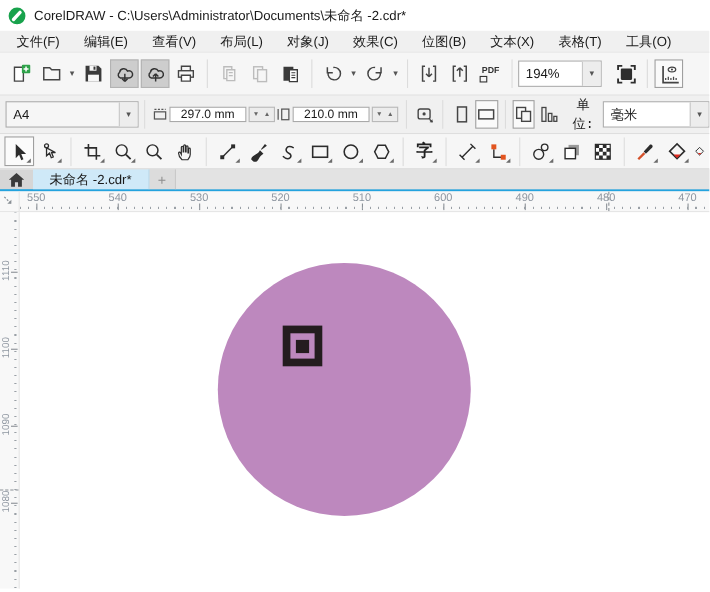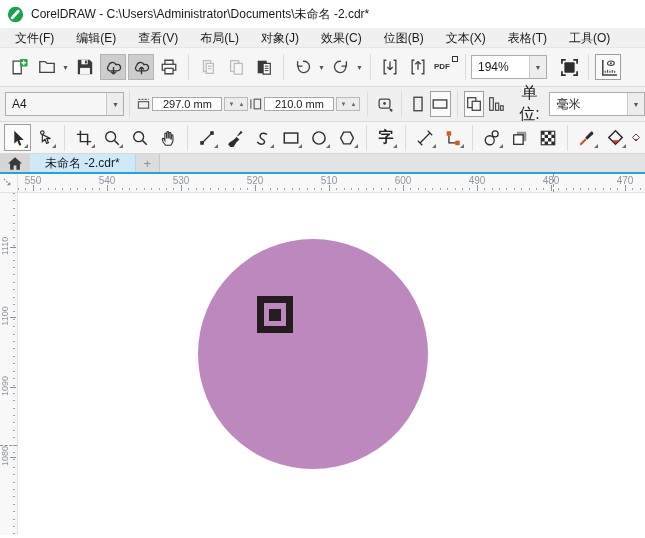--- a/index.html
+++ b/index.html
@@ -19,30 +19,30 @@
   .toolbar { height:39px; background:#f6f6f6; display:flex; align-items:center; padding-left:5px; border-bottom:1px solid #dcdcdc; }
   .tbtn { width:26px; height:26px; display:flex; align-items:center; justify-content:center; margin:0 1px; border:1px solid transparent; position:relative; }
   .tbtn.pressed { background:#cdcdcd; border-color:#b3b3b3; }
   .tbtn.selbtn  { background:#fafafa; border-color:#9f9f9f; }
   .dd { width:9px; font-size:7px; color:#555; text-align:center; margin-right:1px; }
   .sep { width:1px; height:26px; background:#dcdcdc; margin:0 5px; flex:none; }
   .combo { height:24px; background:#fff; border:1px solid #adadad; display:flex; align-items:stretch; }
   .combo .val { font-size:12px; padding:0 6px; display:flex; align-items:center; flex:1; white-space:nowrap; }
   .combo .arrow { width:17px; background:#ededed; border-left:1px solid #c8c8c8; color:#555; font-size:7px; display:flex; align-items:center; justify-content:center; }
   .zoomcombo { width:76px; }
-  .pdfbtn { font-size:8px; font-weight:bold; color:#333; flex-direction:row; line-height:8px; }
+  .pdfbtn { font-size:8px; font-weight:bold; color:#333; flex-direction:column; line-height:8px; }
   .pdfbtn .pdfsq { width:7px; height:6px; border:1px solid #333; margin-top:1px; align-self:flex-start; margin-left:2px; }
   
   .propbar { height:35px; background:#f0f0f0; display:flex; align-items:center; padding-left:5px; border-bottom:1px solid #dcdcdc;text-align:center; }
   .pagecombo { width:155px; background:#f6f6f6; }
   .sizeblock { display:flex; flex-direction:row; gap:1px; margin:0 2px; }
   .sizerow { display:flex; align-items:center; height:14px; gap:2px; }
   .field { width:70px; height:14px; border:1px solid #a9a9a9; background:#fff; font-size:11px; line-height:12px; padding:0 3px; white-space:nowrap; }
   .spin { width:24px; height:14px; border:1px solid #b9b9b9; background:#ececec; display:flex; align-items:center; justify-content:center; gap:4px; font-size:6px; color:#666; }
-  .unitlabel { font-size:16px; margin:0 6px 0 8px; }
+  .unitlabel { font-size:12px; margin:0 6px 0 8px;font-family:Liberation Mono, monospace; }
   .unitcombo { width:124px; }
   
   .toolbox { height:32px; background:#f6f6f6; display:flex; align-items:center; padding-left:3px; border-bottom:1px solid #d8d8d8; }
   .tool { width:27px; height:27px; display:flex; align-items:center; justify-content:center; margin:0 0.5px; border:1px solid transparent; position:relative; flex:none; }
   .tool.selected { background:#fbfbfb; border-color:#9f9f9f; }
   .tool.flyout::after { content:""; position:absolute; right:2px; bottom:2px; border-left:4px solid transparent; border-bottom:4px solid #6b6b6b; }
   .tool.clip { width:12px; overflow:hidden; justify-content:flex-start; }
   .texttool { font-size:15px; font-weight:bold; color:#222; }
   
   .tabbar { height:20px; background:#d6d6d6; display:flex; align-items:stretch; border-bottom:2px solid #24a3de; font-size:12px; }

